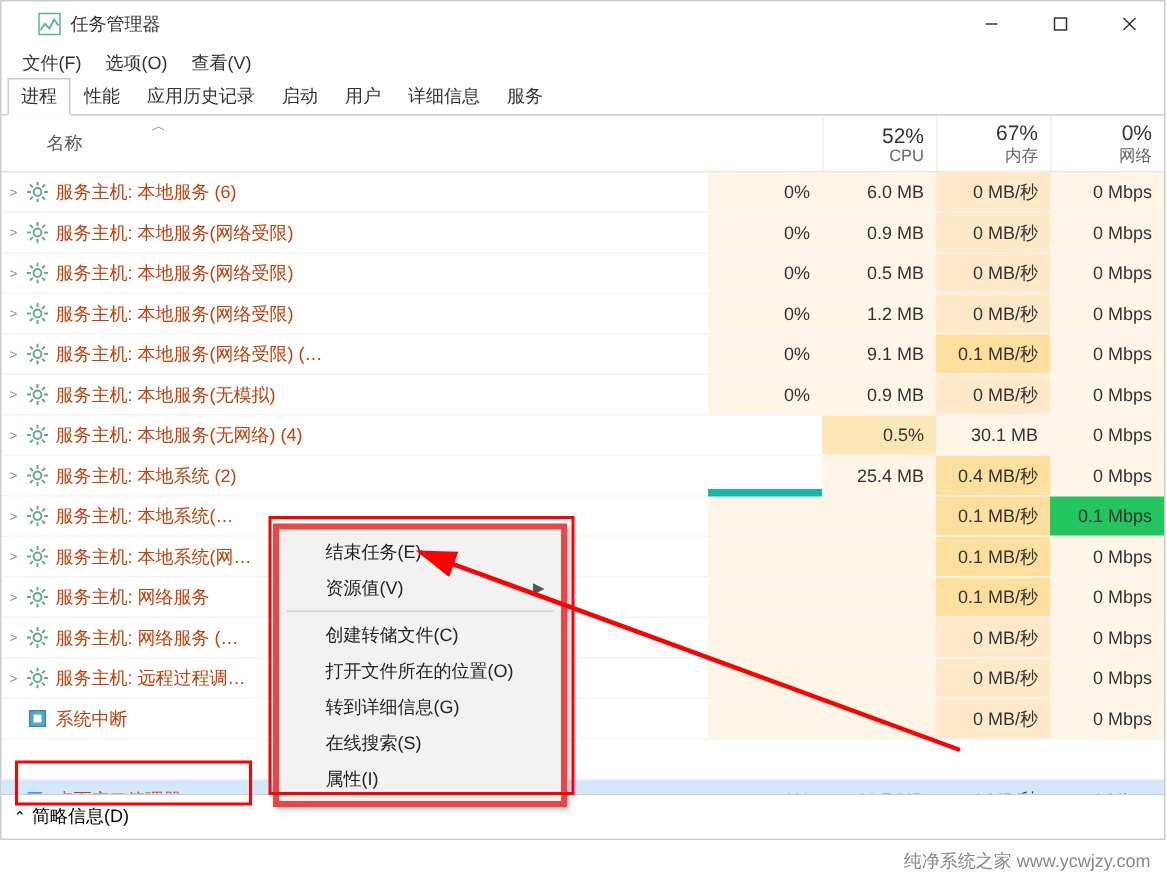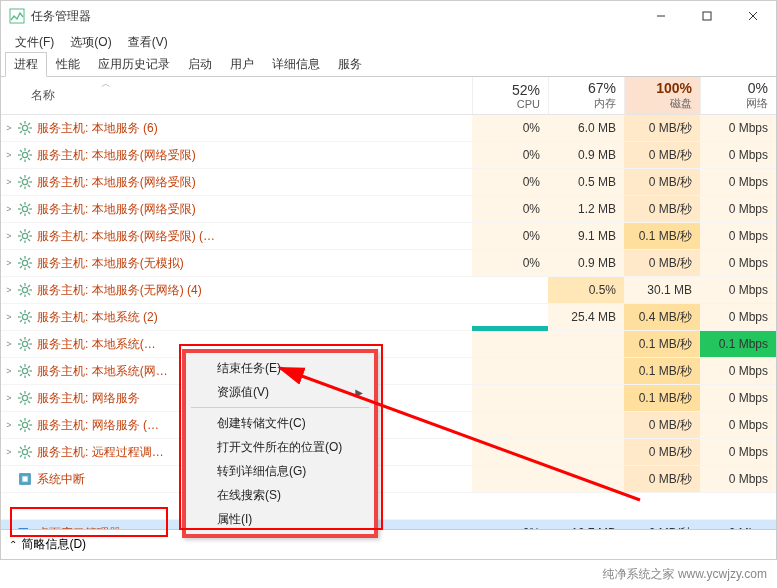--- a/index.html
+++ b/index.html
@@ -1,19 +1,19 @@
 <!DOCTYPE html>
 <html><head>
 <meta charset="utf-8">
 <style>
   * { box-sizing: border-box; margin: 0; padding: 0; font-family: "Microsoft YaHei", "Segoe UI", sans-serif; font-size: 12px; }
   body { background: #fff; width: 777px; height: 588px; overflow: hidden; position: relative; }
   .window { width: 777px; height: 560px; border: 1px solid #ccc; background: #fff; position: relative; display: flex; flex-direction: column; }
 
-  .titlebar { height: 30px; display: flex; align-items: center; padding-left: 8px; }
+  .titlebar { height: 30px; display: flex; align-items: center; padding-left: 24px; }
   .titlebar-icon { width: 16px; height: 16px; margin-right: 6px; display:inline-flex; align-items:center; justify-content:center; }
   .titlebar-title { flex: 1; font-size: 12px; color:#333; }
   .win-btns { display: flex; height: 100%; }
   .win-btn { width: 46px; display:flex; align-items:center; justify-content:center; color:#555; cursor:default; }
   .win-btn svg { width:10px; height:10px; }
 
   .menubar { height: 22px; display: flex; align-items: center; padding-left: 8px; gap: 4px; }
   .menubar span { padding: 2px 6px; color:#333; }
 
   .tabbar { height: 24px; display:flex; align-items:flex-end; padding-left:4px; border-bottom:1px solid #ccc; gap:0; }
@@ -119,24 +119,20 @@
       <span>名称</span>
     </div>
     <div class="col-num-h">
       <span class="pct">52%</span>
       <span class="lbl">CPU</span>
     </div>
     <div class="col-num-h">
       <span class="pct">67%</span>
       <span class="lbl">内存</span>
     </div>
-    <div class="col-num-h hot">
-      <span class="pct">100%</span>
-      <span class="lbl">磁盘</span>
-    </div>
     <div class="col-num-h">
       <span class="pct">0%</span>
       <span class="lbl">网络</span>
     </div>
   </div>
 
   <div class="body" id="rows">
       <div class="row">
         <span class="exp">&gt;</span>
         <span class="icon">

